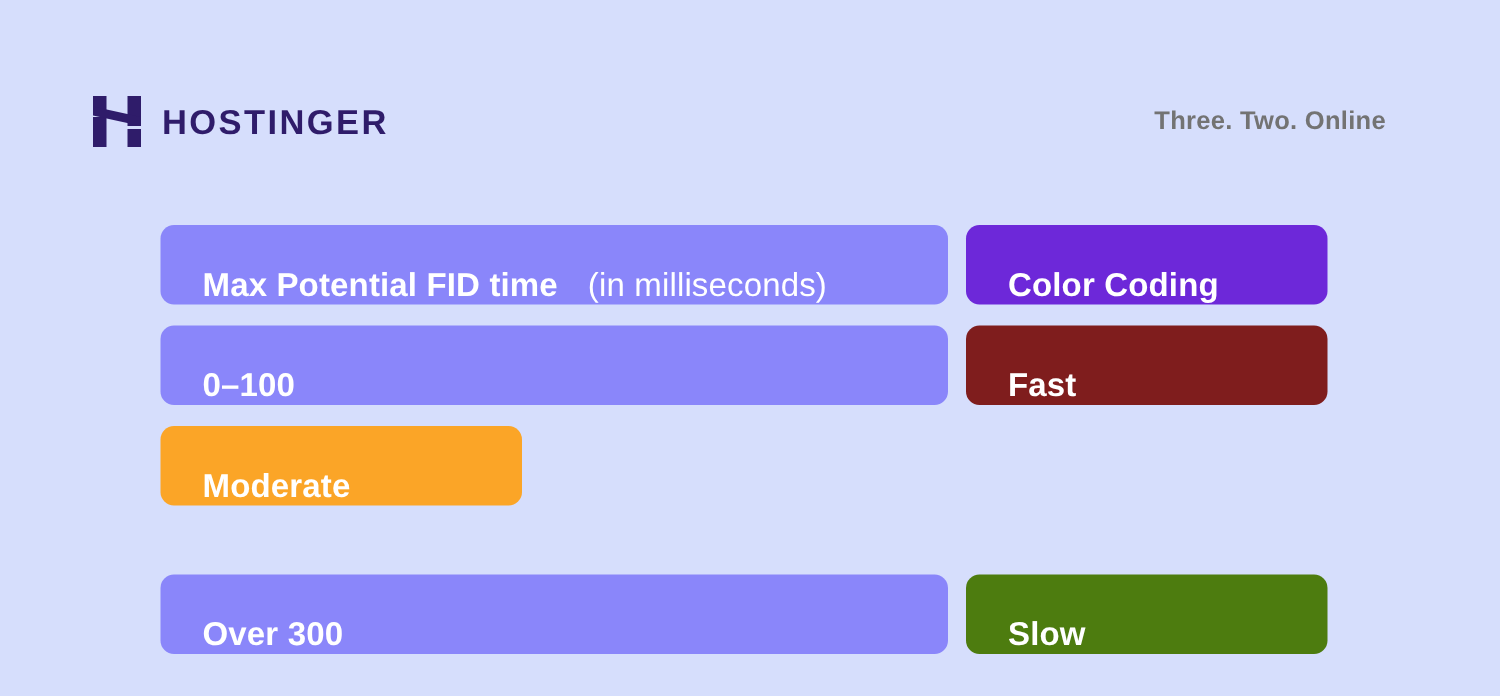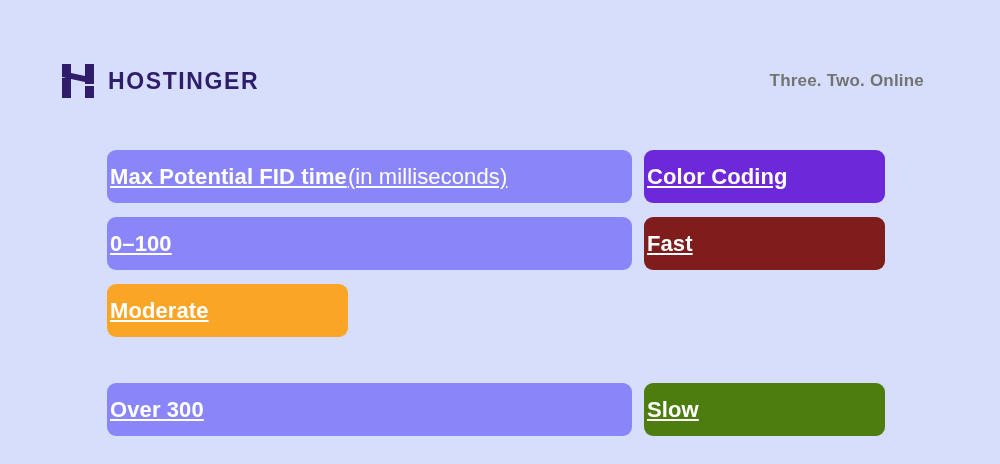--- a/index.html
+++ b/index.html
@@ -71,46 +71,45 @@
     display: flex;
     gap: 12px;
     margin-bottom: 14px;
   }
   .row:last-child { margin-bottom: 0; margin-top: 46px; }
 
   .cell {
     height: 53px;
     border-radius: 9px;
     display: flex;
-    align-items: center;
+    align-items: flex-end;
     box-sizing: border-box;
-    padding: 0 3px;
+    padding: 0 28px;
     color: #ffffff;
     font-size: 22px;
     font-weight: bold;
     letter-spacing: 0.1px;
     white-space: nowrap;
-    text-decoration: underline;
   }
   .cell-left {
     width: 525px;
     background: #8a86fa;
   }
   .cell-right {
     width: 241px;
     background: #6d28d9;
   }
   .cell.teal   { background: #7f1d1d; }
   .cell.orange { background: #fba527; }
   .cell.pink   { background: #4d7c0f; }
 
   .label-strong { font-weight: bold; }
   .label-light {
     font-weight: normal;
-    margin-left: 1px;
+    margin-left: 20px;
   }
 </style>
 </head>
 <body>
 
 <div class="page">
 
   <div class="header">
 
     <div class="brand">

